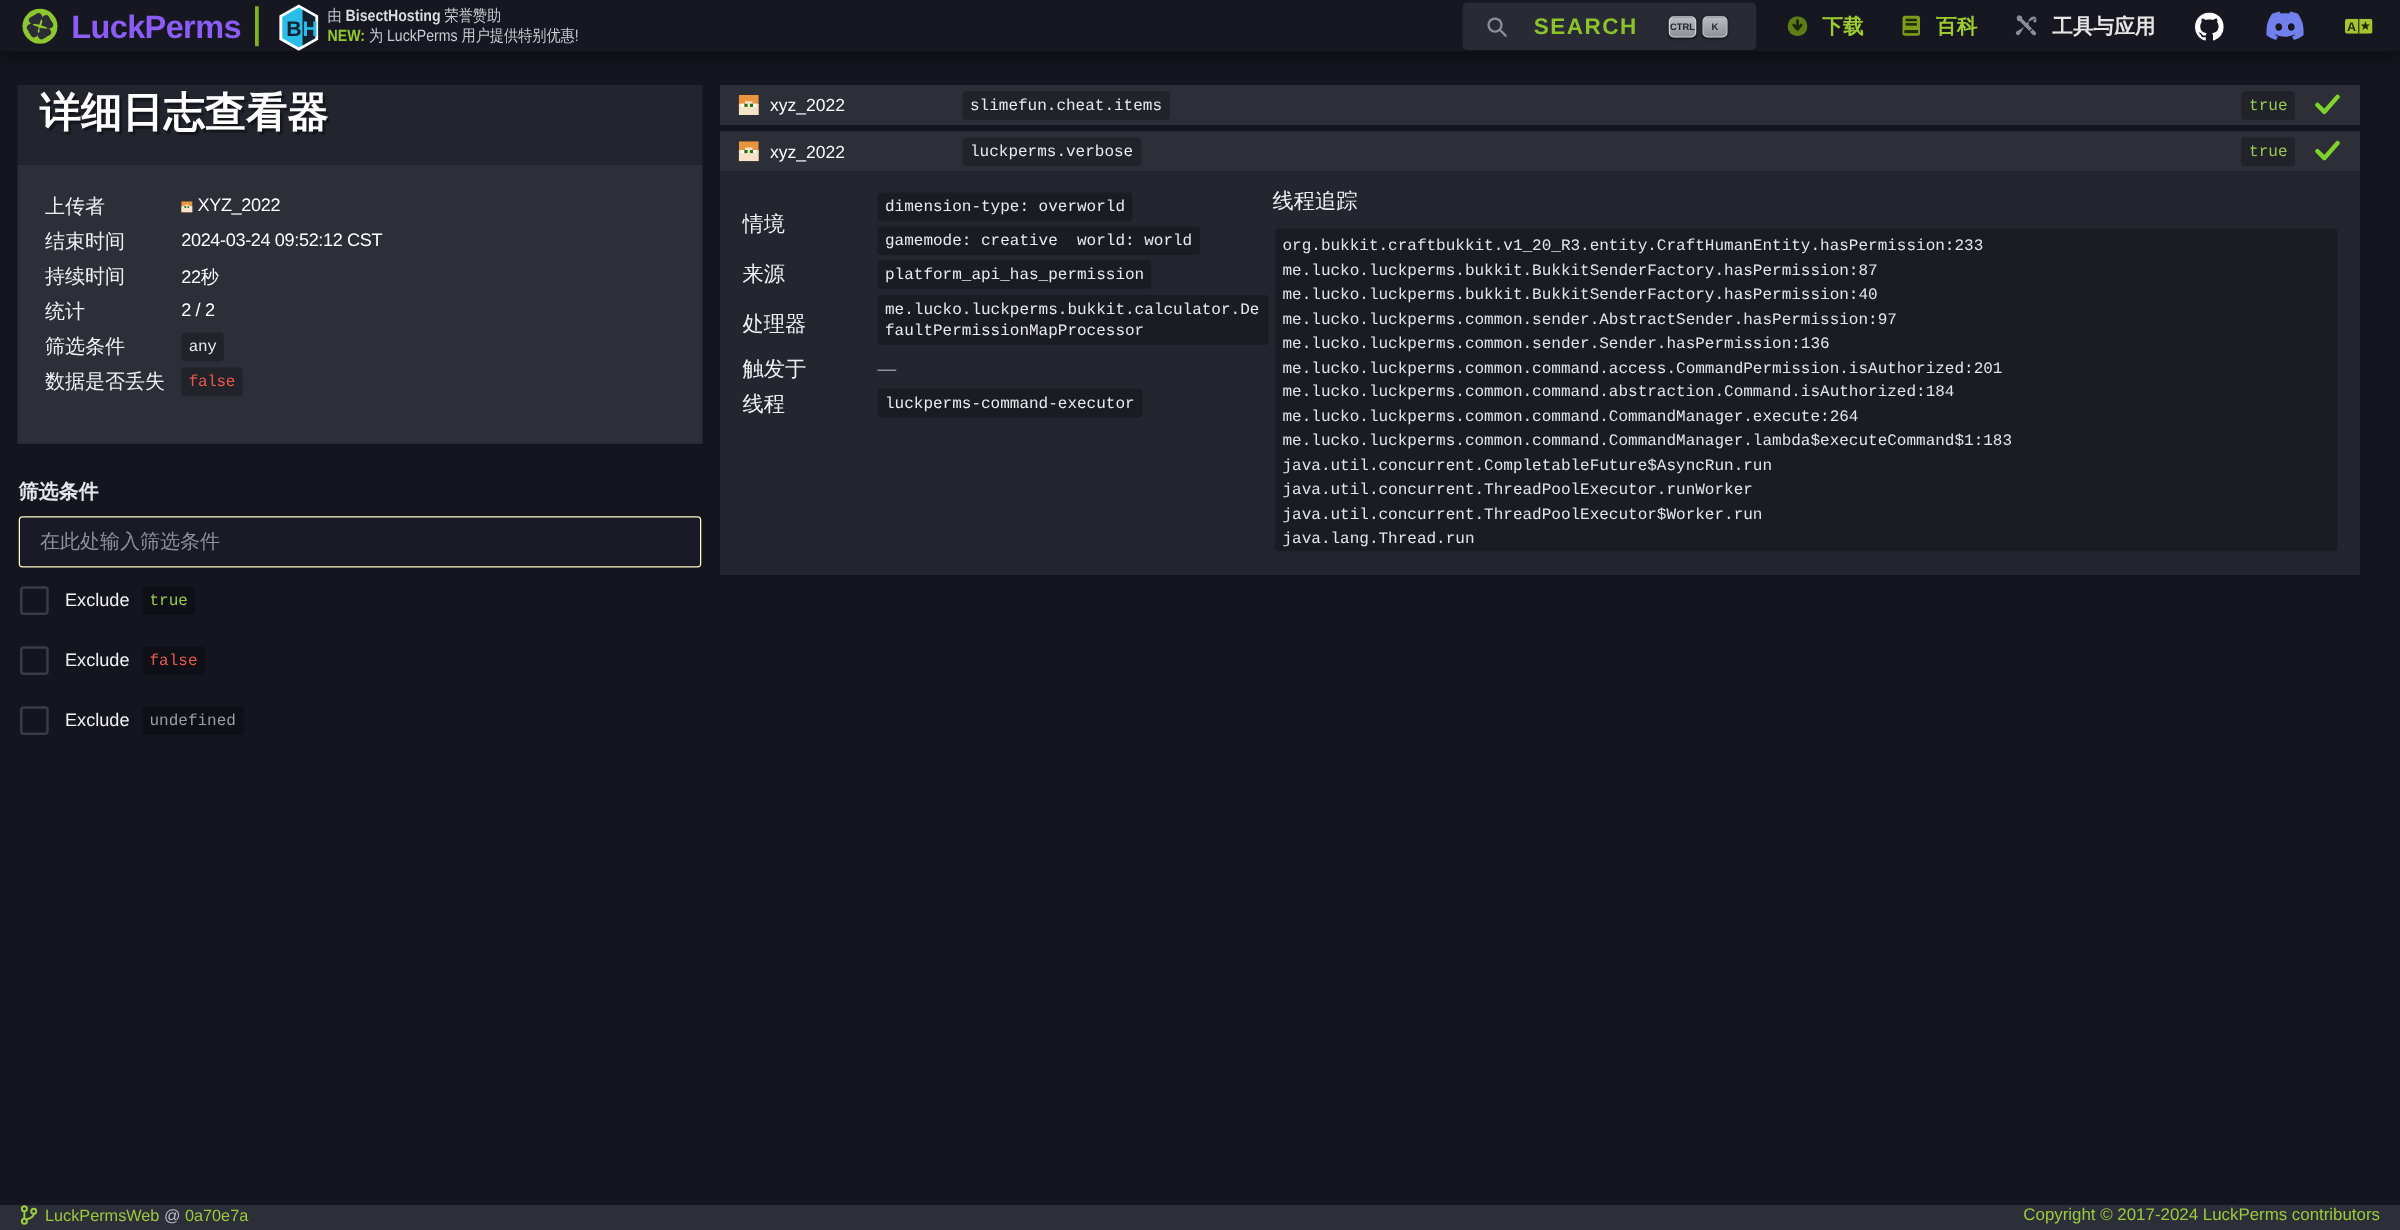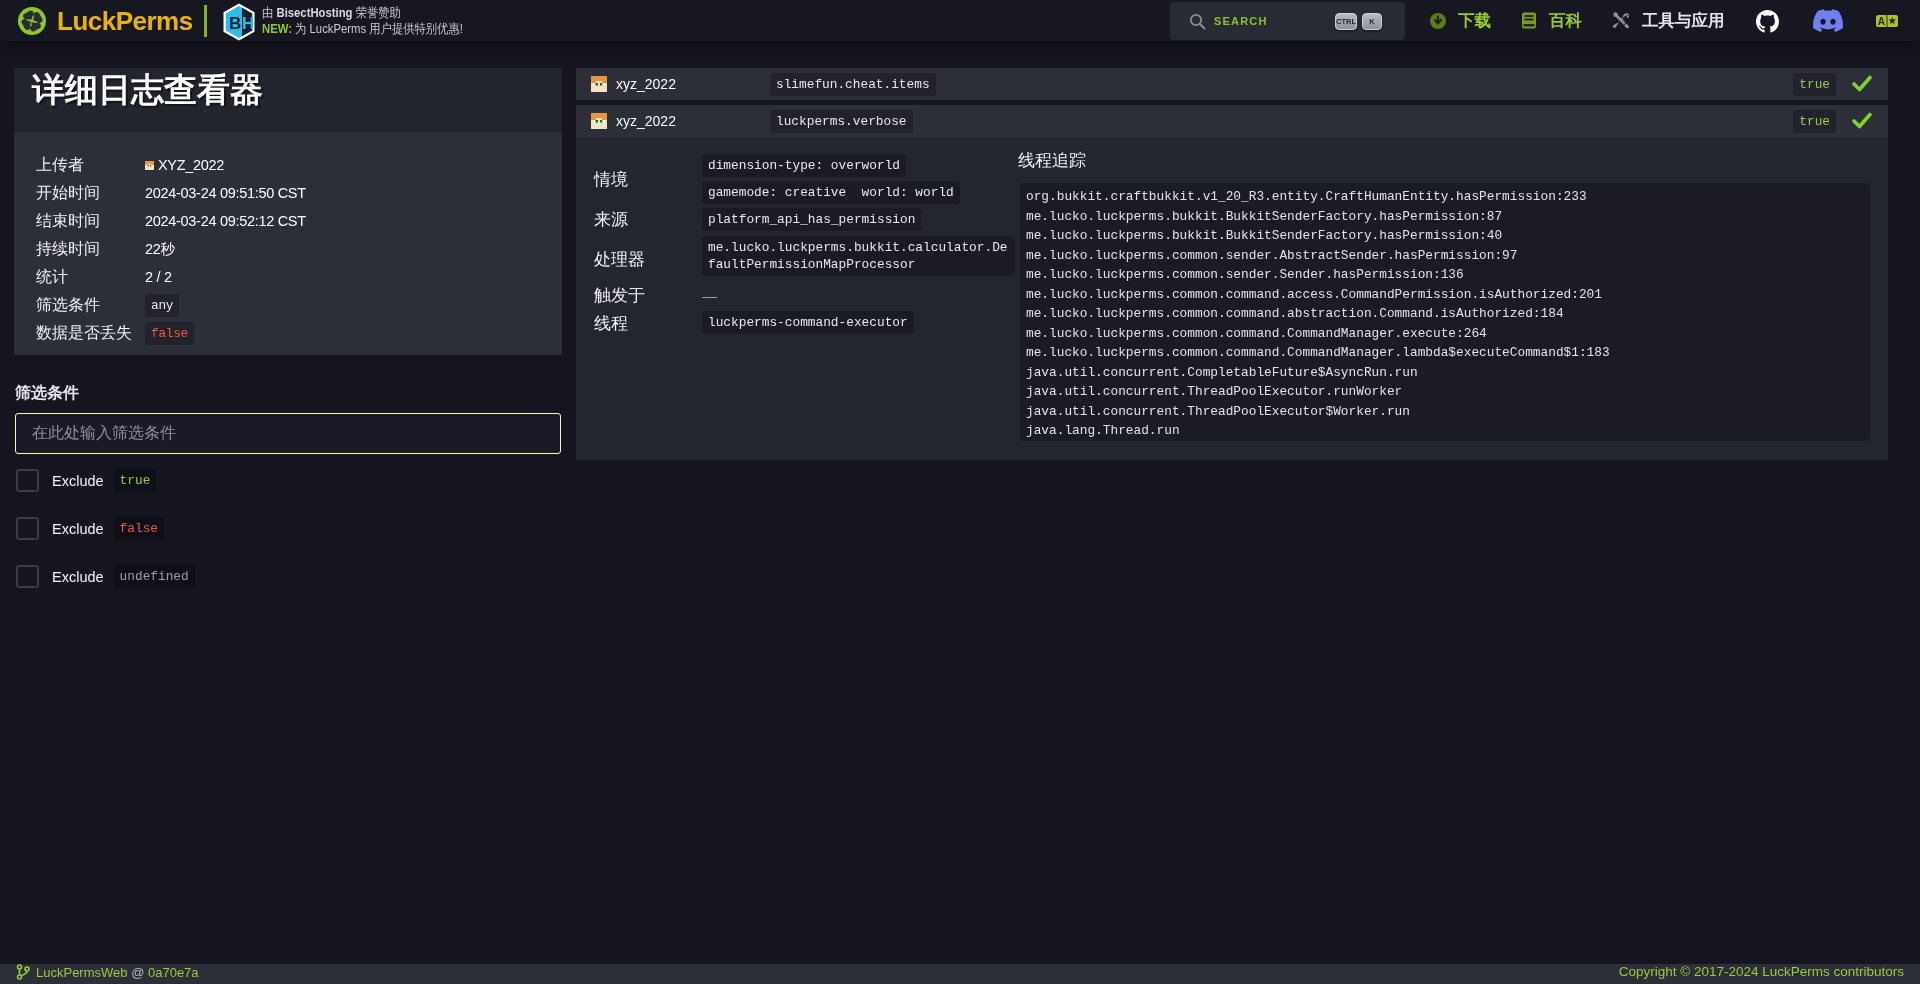--- a/index.html
+++ b/index.html
@@ -15,35 +15,35 @@
   
   .header {
     position:absolute; left:0; top:0; width:1920px; height:41px;
     background:#161721;
     box-shadow:0 6px 12px rgba(0,0,0,0.35);
     display:flex; align-items:center;
   }
   .logo-circ { position:absolute; left:17px; top:6px; }
   .logo-text {
     position:absolute; left:57px; top:6px;
-    font-size:26px; font-weight:bold; color:#eab308; letter-spacing:-0.5px;
+    font-size:26px; font-weight:bold; color:#8b5cf6; letter-spacing:-0.5px;
   }
   .hdr-divider { position:absolute; left:204px; top:5px; width:3px; height:32px; background:#7fb321; }
   .bh-logo { position:absolute; left:222px; top:3px; }
   .bh-text { position:absolute; left:262px; top:5px; line-height:15.5px; font-size:13px; color:#c9cdd3; transform:scaleX(0.87); transform-origin:left top; }
   .bh-text b { color:#d8dbe0; }
   .bh-text .new { color:#94ca2e; font-weight:bold; }
 
   .search {
     position:absolute; left:1170px; top:2px; width:235px; height:38px;
     background:#282a34; border-radius:4px;
     display:flex; align-items:center;
   }
   .search .mag { margin-left:19px; }
-  .search .stext { margin-left:8px; color:#8cc32b; font-weight:bold; font-size:11px; letter-spacing:1.2px; }
+  .search .stext { margin-left:21px; color:#8cc32b; font-weight:bold; font-size:18px; letter-spacing:1.2px; }
   .key {
     display:inline-block; height:17px; line-height:16px;
     background:linear-gradient(180deg,#b9bcc3,#8e9199);
     border:1px solid #cfd2d8; border-radius:4px;
     color:#23252e; font-size:7.5px; font-weight:bold; text-align:center; letter-spacing:0;
     padding:0; box-shadow:0 1px 2px rgba(0,0,0,.5);
   }
   .key.ctrl { position:absolute; left:165px; top:11px; width:22px; }
   .key.k { position:absolute; left:192px; top:11px; width:20px; }
 
@@ -232,24 +232,20 @@
             <rect y="7" width="16" height="9" fill="#f4e3c9"></rect>
             <rect x="5" y="5" width="6" height="3" fill="#f4e3c9"></rect>
             <rect x="2" y="7" width="2.5" height="2.5" fill="#ffffff"></rect>
             <rect x="4.5" y="7" width="2.5" height="2.5" fill="#1f7005"></rect>
             <rect x="9" y="7" width="2.5" height="2.5" fill="#1f7005"></rect>
             <rect x="11.5" y="7" width="2.5" height="2.5" fill="#ffffff"></rect>
           </svg>
       XYZ_2022</span>
       </div>
     <div class="meta-row">
-        <span class="lbl">开始时间</span>
-        <span class="val">2024-03-24 09:51:50 CST</span>
-      </div>
-    <div class="meta-row">
         <span class="lbl">结束时间</span>
         <span class="val">2024-03-24 09:52:12 CST</span>
       </div>
     <div class="meta-row">
         <span class="lbl">持续时间</span>
         <span class="val">22秒</span>
       </div>
     <div class="meta-row">
         <span class="lbl">统计</span>
         <span class="val">2 / 2</span>

